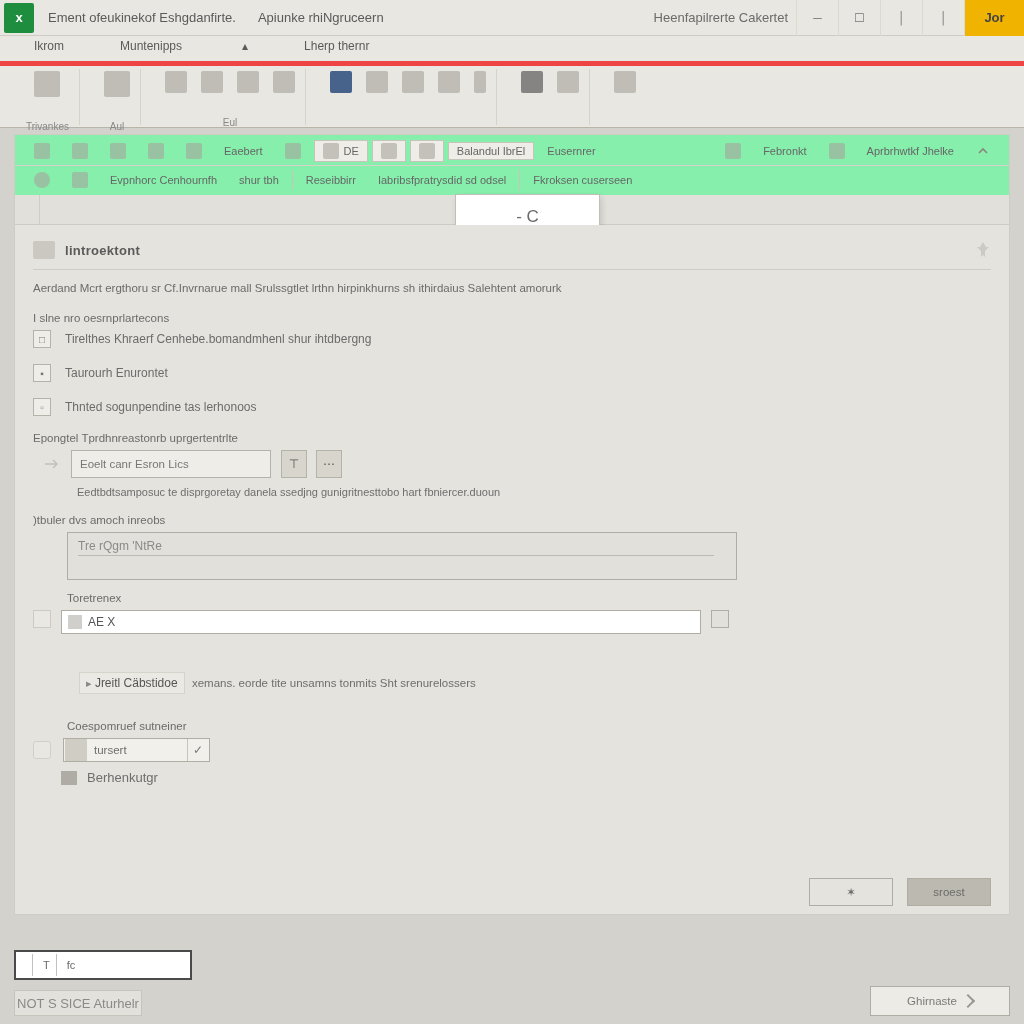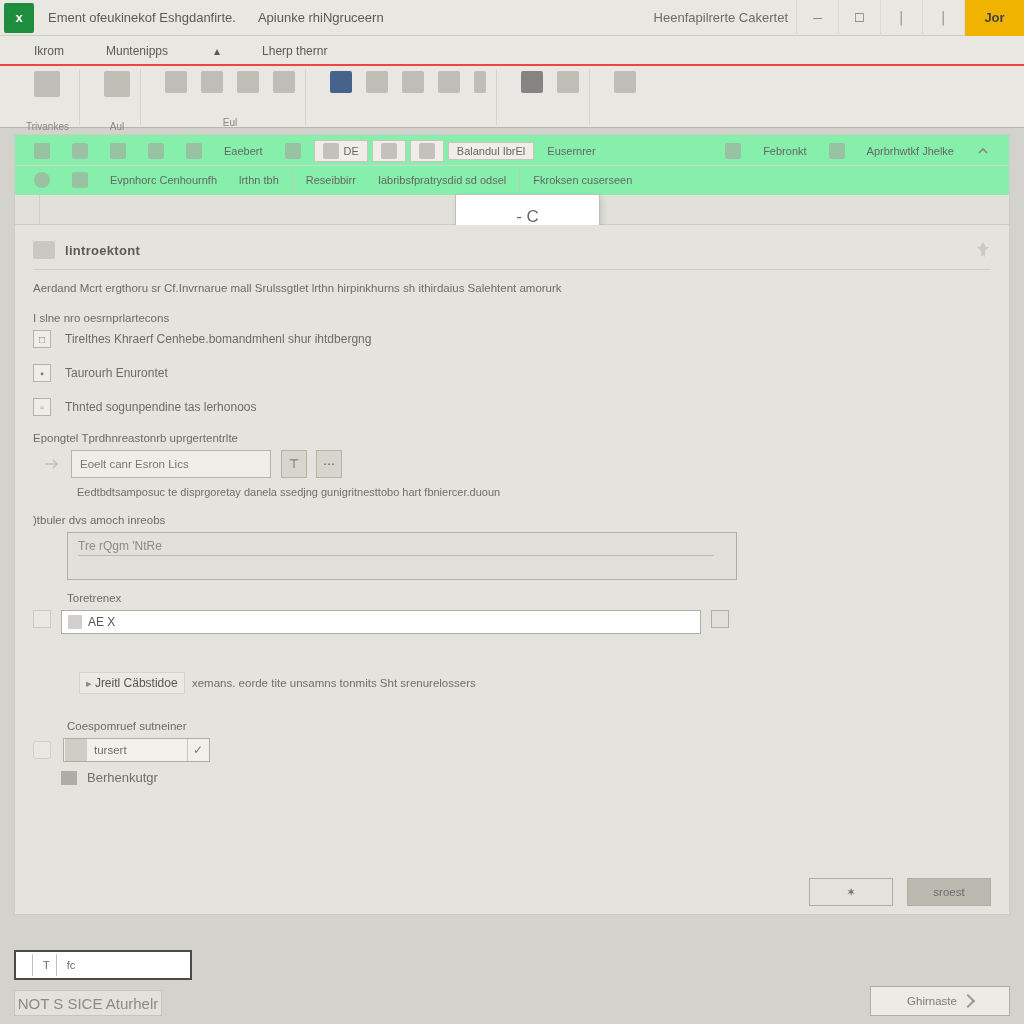--- a/index.html
+++ b/index.html
@@ -9,21 +9,21 @@
 .titlebar { height:36px; display:flex; align-items:center; background:#e9e7e2; border-bottom:1px solid #cfccc5; }
 .titlebar .app-icon { width:30px; height:30px; margin:3px 4px; background:#1e8e3e; display:flex; align-items:center; justify-content:center; color:#fff; font-weight:bold; font-size:13px; border-radius:2px; }
 .titlebar .title-a, .titlebar .title-b, .titlebar .title-c { margin-left:10px; color:#5a5a5a; font-size:13px; }
 .titlebar .title-b, .titlebar .title-c { margin-left:22px; }
 .titlebar .spacer { flex:1; }
 .titlebar .right-text { color:#6b6b6b; font-size:13px; margin-right:8px; }
 .win-btn { width:42px; height:36px; display:flex; align-items:center; justify-content:center; color:#777; border-left:1px solid #dcd9d2; }
 .win-close { background:#f0b400; color:#444; font-size:13px; font-weight:bold; width:60px; }
 
 
-.ribbon-tabs { height:30px; background:#e9e7e2; display:flex; align-items:flex-end; padding-left:28px; gap:30px; border-bottom:2px solid #ef4444; }
+.ribbon-tabs { height:30px; background:#e9e7e2; display:flex; align-items:center; padding-left:28px; gap:44px; border-bottom:5px solid #ef4444; }
 .ribbon-tab { font-size:12px; color:#5a5a5a; padding:0 6px 6px; }
 
 
 .ribbon-body { height:62px; background:#e9e7e2; border-bottom:1px solid #b9b5aa; display:flex; align-items:center; padding:0 16px; gap:14px; }
 .ribbon-group { display:flex; flex-direction:column; align-items:center; padding:2px 10px; border-right:1px solid #d6d3cb; height:56px; justify-content:space-between;gap:24px; }
 .ribbon-group:last-child { border-right:none; }
 .ribbon-icons { display:flex; gap:14px; align-items:center; }
 .r-icon { width:22px; height:22px; background:#9d9a92; border-radius:2px; opacity:.55; }
 .r-icon.big { width:26px; height:26px; }
 .r-icon.blue { background:#2a4b7c; opacity:.85; }
@@ -91,21 +91,21 @@
 .panel-footer { position:absolute; bottom:8px; right:18px; display:flex; gap:14px; }
 .btn { height:28px; min-width:84px; border:1px solid #b0ada4; display:flex; align-items:center; justify-content:center; font-size:11.5px; color:#6b6b6b; }
 .btn.ghost { background:#e5e3de; }
 .btn.solid { background:#bcb9b0; }
 
 
 .status-left { position:absolute; left:14px; bottom:44px; width:178px; height:30px; border:2px solid #4a4a4a; background:#fff; display:flex; align-items:center; padding:0 4px; gap:4px; }
 .status-left .sl-seg { height:22px; border-right:1px solid #c0c0c0; display:flex; align-items:center; padding:0 6px; font-size:11px; color:#6b6b6b; }
 .status-left .sl-seg:last-child { border-right:none; flex:1; }
 
-.soft-btn { position:absolute; left:14px; bottom:8px; height:26px; width:148px; border:1px solid #c7c4bb; background:#e3e1db; font-size:15px; color:#8a8a8a; display:flex; align-items:center; justify-content:center; }
+.soft-btn { position:absolute; left:14px; bottom:8px; height:26px; width:128px; border:1px solid #c7c4bb; background:#e3e1db; font-size:13px; color:#8a8a8a; display:flex; align-items:center; justify-content:center; }
 
 .bottom-right-btn { position:absolute; right:14px; bottom:8px; height:30px; width:140px; border:1px solid #b0ada4; background:#ecebe5; display:flex; align-items:center; justify-content:center; gap:6px; font-size:11.5px; color:#7a7a7a; }
 .bottom-right-btn .br-icon { width:10px; height:10px; border-right:2px solid #9a978f; border-bottom:2px solid #9a978f; transform:rotate(-45deg); }
 
 svg.ic { width:14px; height:14px; stroke:#8a877f; fill:none; stroke-width:1.6; }
 </style>
 </head>
 <body>
 
 <div class="titlebar">
@@ -226,21 +226,21 @@
       </div>
   </div>
   <div class="sec-row">
     <div class="sec-item">
         <div class="si-icon" style="border-radius:50%"></div>
       </div>
     <div class="sec-item">
         <div class="si-icon"></div>
       </div>
     <div class="sec-item">Evpnhorc Cenhournfh</div>
-    <div class="sec-item">lrthn tbh</div>
+    <div class="sec-item">shur tbh</div>
     <div style="width:1px;height:20px;background:#c7c4bb"></div>
     <div class="sec-item">Reseibbirr</div>
     <div class="sec-item">Iabribsfpratrysdid sd odsel</div>
     <div style="width:1px;height:20px;background:#c7c4bb"></div>
     <div class="sec-item">Fkroksen cuserseen</div>
   </div>
 </div>
 
 <div class="pathbar">
   <div class="path-seg"></div>

